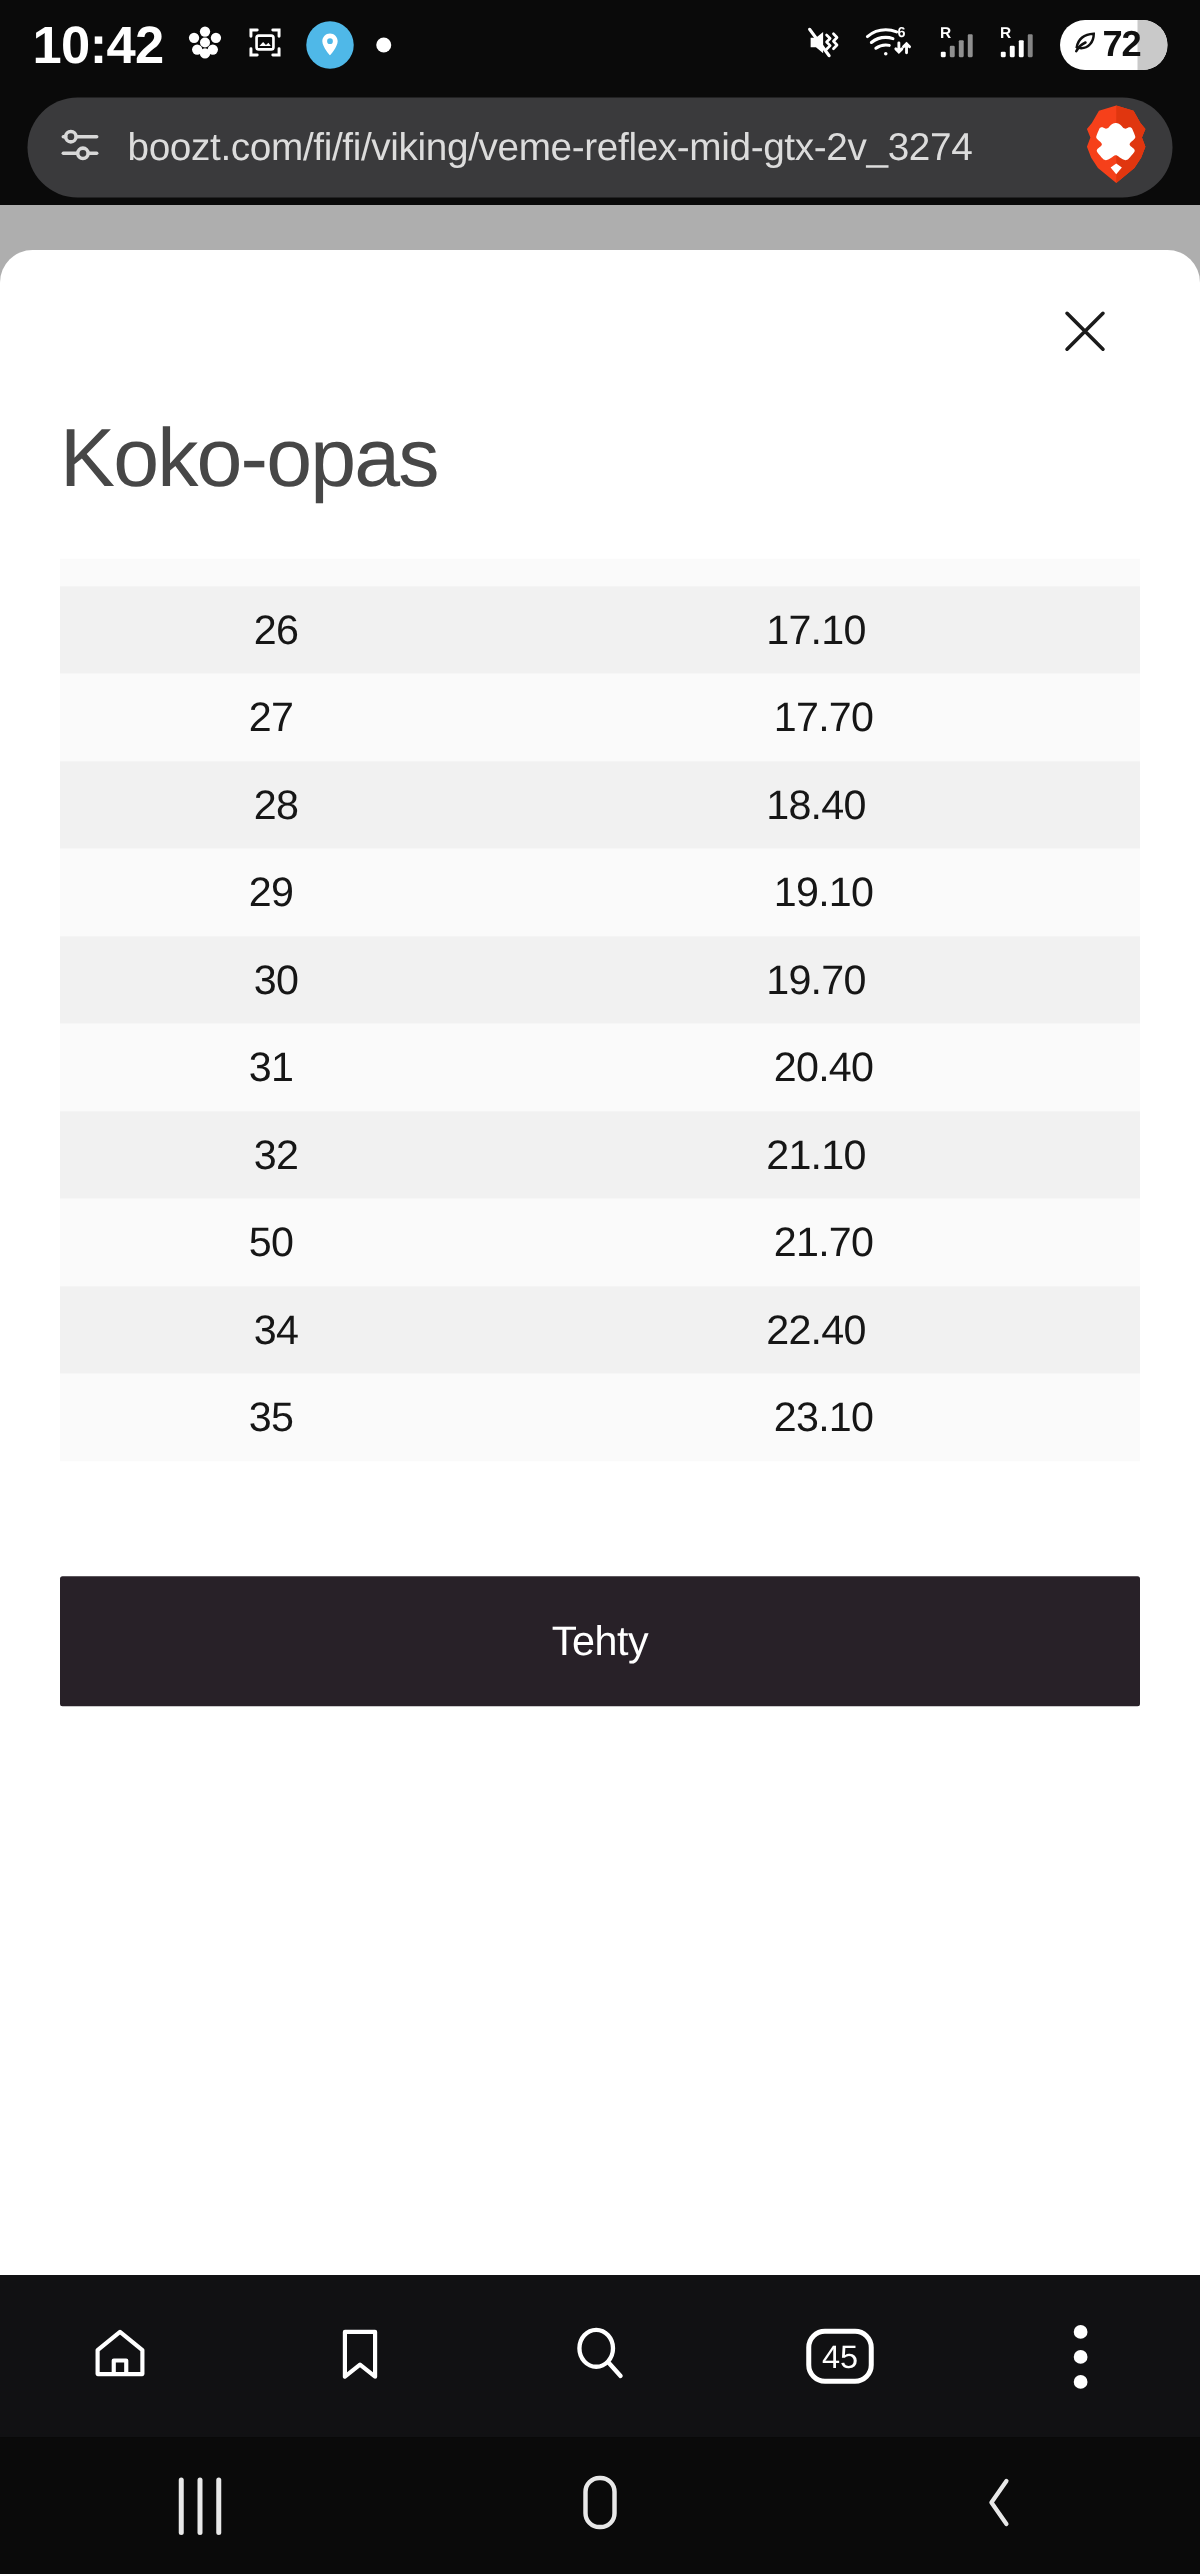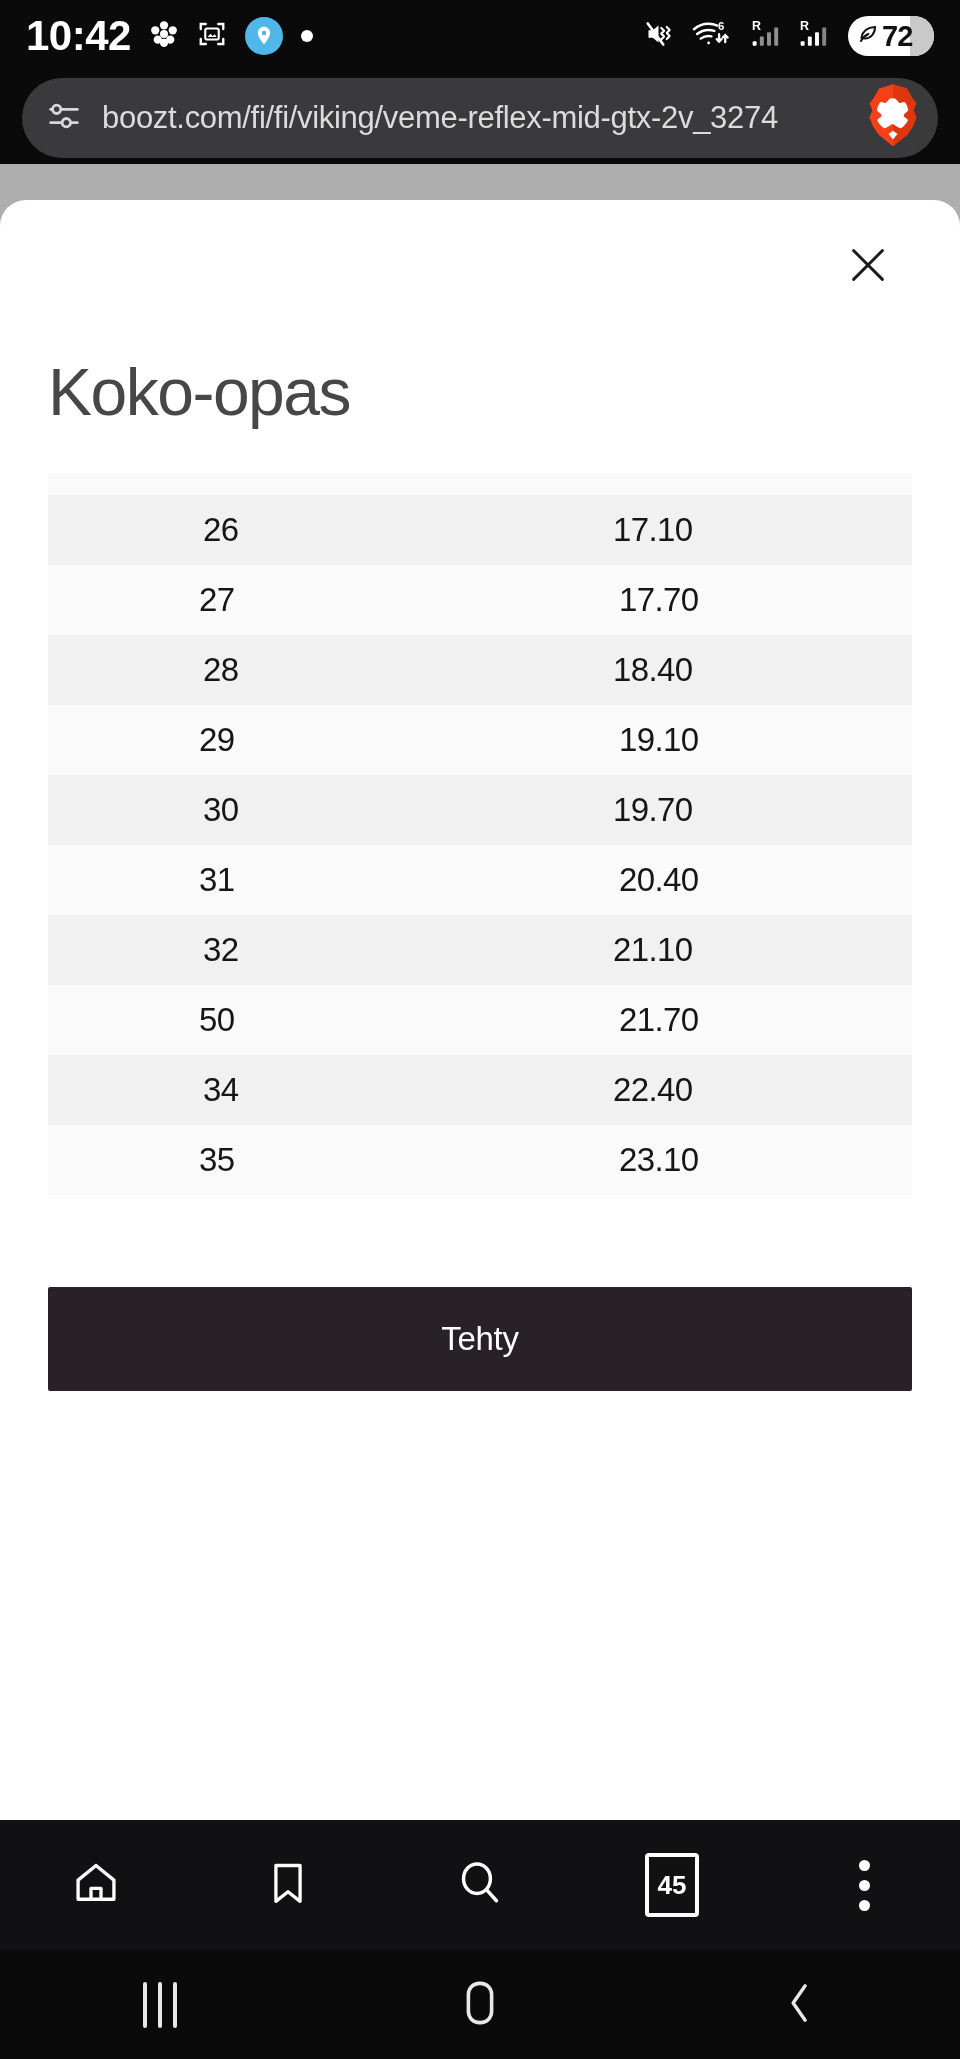--- a/index.html
+++ b/index.html
@@ -79,21 +79,21 @@
   }
   .sheet-head{
     height:130px; display:flex; align-items:center; justify-content:flex-end;
   }
   .close-btn{
     width:76px;height:76px; display:flex;align-items:center;justify-content:center;
     margin-right:6px;
   }
   .sheet-title{
     font-size:66px; font-weight:400; color:#474747;
-    letter-spacing:-1.5px; line-height:1.05; margin-top:28px;
+    letter-spacing:-1.5px; line-height:1.05; margin-top:2px;
   }
 
   
   .size-table{ margin-top:46px; width:864px; }
   .row{
     display:flex; align-items:center; height:70px;
   }
   .row.head{ height:22px; }
   .row.shade{ background:#f1f1f1; }
   .row.light{ background:#fafafa;gap:20px; }
@@ -114,23 +114,23 @@
 
   
   .brave-toolbar{
     position:absolute; top:1820px; left:0; width:960px; height:130px;
     background:#111113; display:flex; align-items:center;
   }
   .tb-item{
     flex:1; display:flex; align-items:center; justify-content:center; height:100%;
   }
   .tabcount{
-    width:54px;height:64px;border:4px solid #fff;border-radius:4px;
+    width:54px;height:44px;border:4px solid #fff;border-radius:15px;
     display:flex;align-items:center;justify-content:center;
-    color:#fff;font-size:26px;font-weight:700;
+    color:#fff;font-size:26px;font-weight:400;
   }
   .kebab{ display:flex; flex-direction:column; gap:9px; }
   .kebab i{ width:11px;height:11px;border-radius:50%;background:#fff;display:block; }
 
   
   .android-nav{
     position:absolute; top:1950px; left:0; width:960px; height:109px;
     background:#0a0a0a; display:flex; align-items:center;
   }
   .nav-item{ flex:1; display:flex; align-items:center; justify-content:center; }

